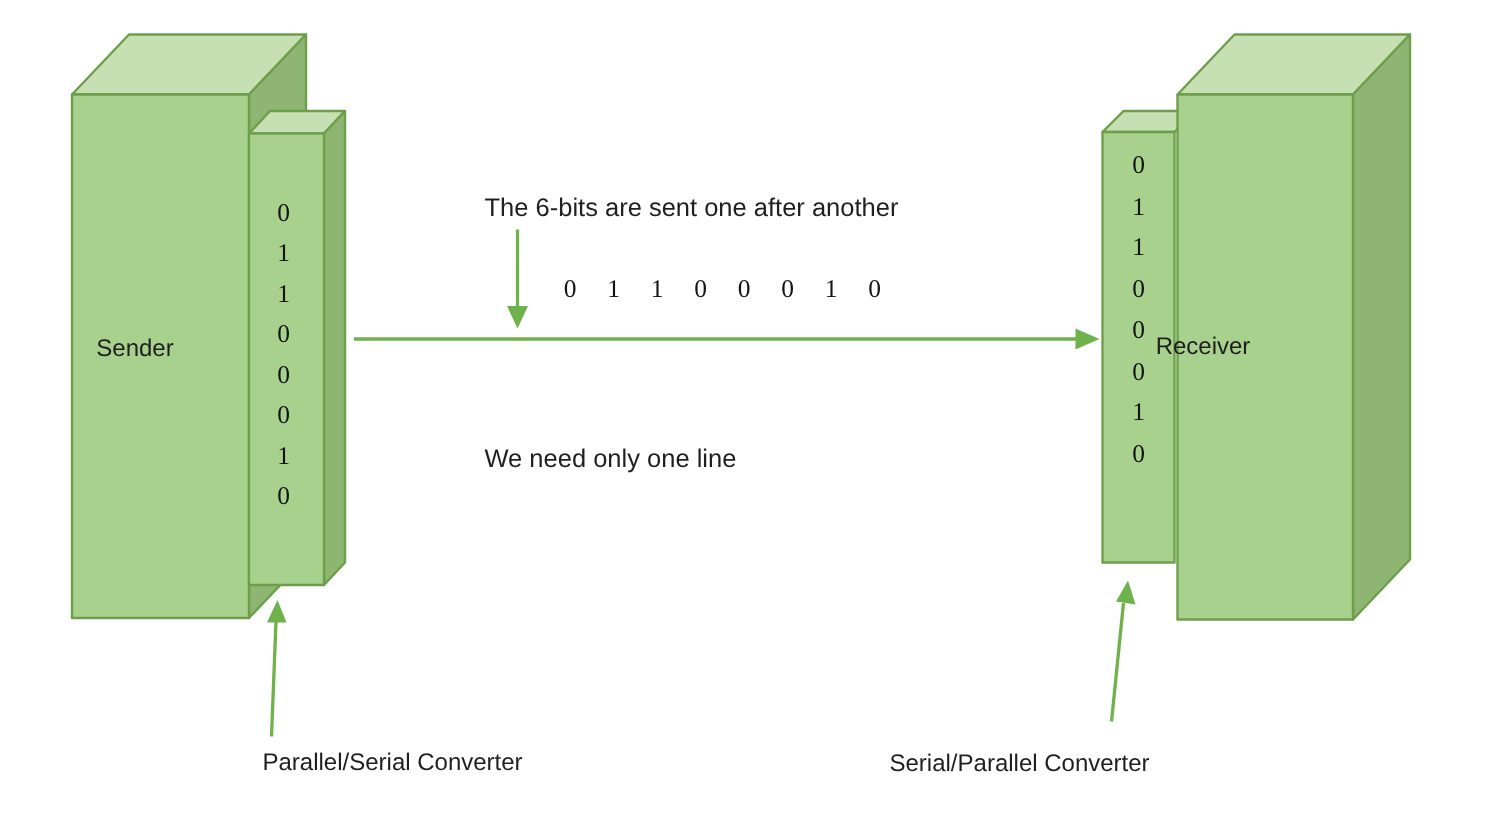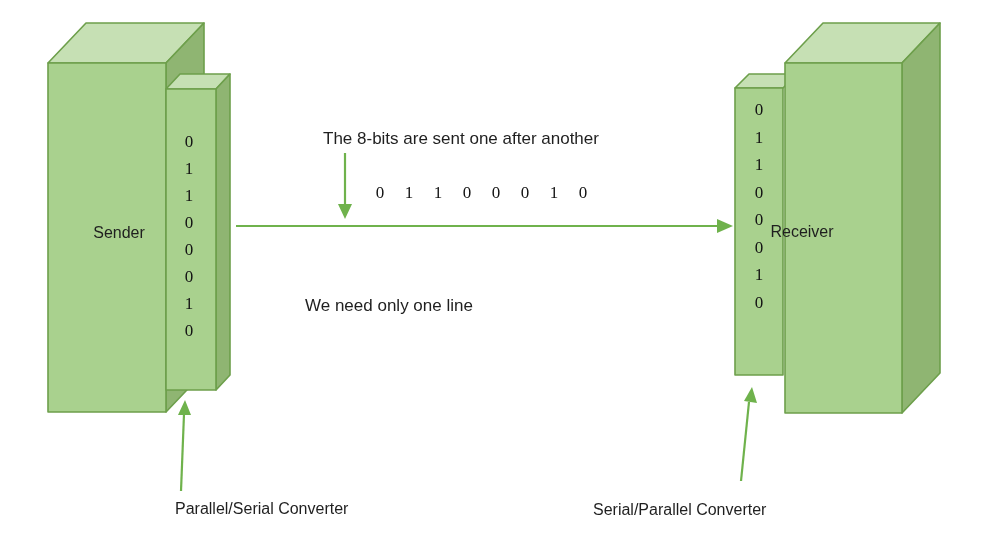--- a/index.html
+++ b/index.html
@@ -63,21 +63,21 @@
       <polygon stroke="none" points="345,219 338,204 352,204"></polygon>
 
       <line x1="181" y1="491" x2="184" y2="414"></line>
       <polygon stroke="none" points="185,400 191,415 178,415"></polygon>
 
       <line x1="741" y1="481" x2="749" y2="402"></line>
       <polygon stroke="none" points="752,387 757,403 744,401"></polygon>
     </g>
   </svg>
 
-  <div class="abs box-label" style="left:119px;top:233px;">Sender</div>
+  <div class="abs box-label" style="left:90px;top:233px;">Sender</div>
   <div class="abs box-label" style="left:802px;top:232px;">Receiver</div>
 
   <div class="abs bit-col" style="left:189px;top:128px;line-height:27px;">
     <span>0</span>
     <span>1</span>
     <span>1</span>
     <span>0</span>
     <span>0</span>
     <span>0</span>
     <span>1</span>
@@ -99,17 +99,17 @@
     <span>0</span>
     <span>1</span>
     <span>1</span>
     <span>0</span>
     <span>0</span>
     <span>0</span>
     <span>1</span>
     <span>0</span>
   </div>
 
-  <div class="abs note" style="left:323px;top:129px;">The 8-bits are sent one after another</div>
-  <div class="abs note" style="left:305px;top:296px;">We need only one line</div>
+  <div class="abs note" style="left:323px;top:129px;">The 6-bits are sent one after another</div>
+  <div class="abs note" style="left:323px;top:296px;">We need only one line</div>
   <div class="abs converter-label" style="left:175px;top:500px;">Parallel/Serial Converter</div>
   <div class="abs converter-label" style="left:593px;top:501px;">Serial/Parallel Converter</div>
 </div>
 
 </body></html>

